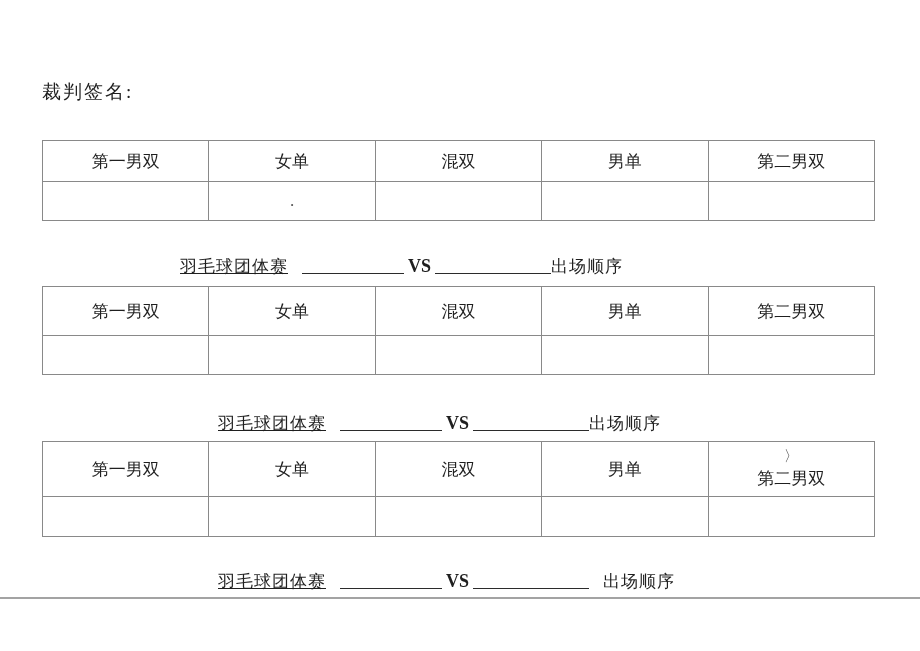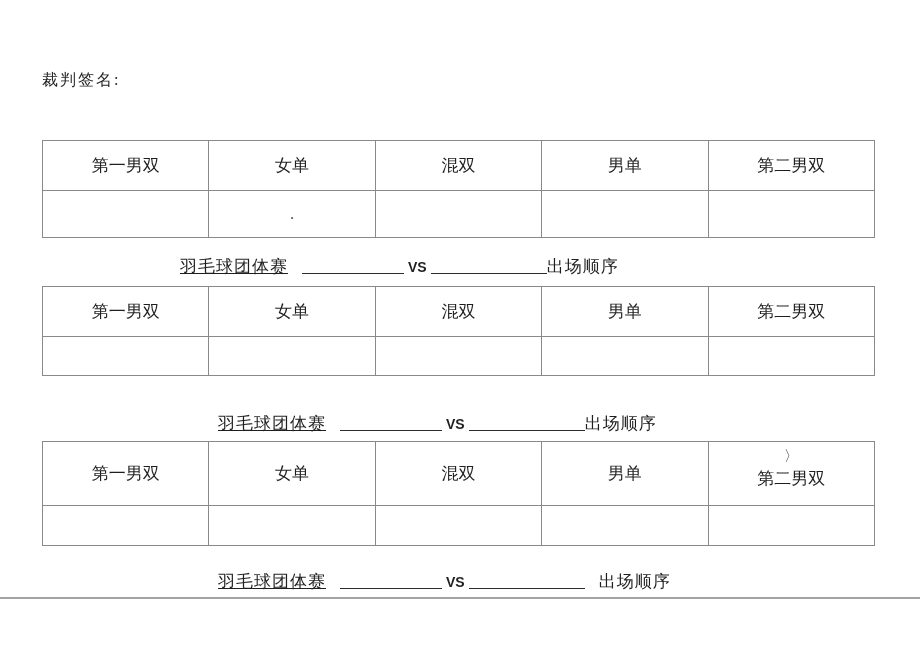--- a/index.html
+++ b/index.html
@@ -1,29 +1,29 @@
 <!DOCTYPE html>
 <html><head>
 <meta charset="utf-8">
 <style>
   html,body{margin:0;padding:0;}
   body{
     width:920px;height:651px;background:#ffffff;position:relative;overflow:hidden;
     font-family:"Liberation Serif","DejaVu Serif",serif;color:#1f1f1f;
   }
   .signature{
-    position:absolute;left:42px;top:70px;font-size:16px;letter-spacing:2px;
+    position:absolute;left:42px;top:79px;font-size:19px;letter-spacing:2px;
   }
   table.lineup{
     position:absolute;left:42px;width:833px;
     border-collapse:collapse;table-layout:fixed;
   }
   table.lineup td{
     border:1px solid #898989;text-align:center;vertical-align:middle;
-    font-size:17px;padding:13px;overflow:hidden;
+    font-size:17px;padding:4px;overflow:hidden;
   }
   #table-1{top:140px;}
   #table-1 tr.hdr{height:41px;}
   #table-1 tr.bod{height:39px;}
   #table-2{top:286px;}
   #table-2 tr.hdr{height:49px;}
   #table-2 tr.bod{height:39px;}
   #table-3{top:441px;}
   #table-3 tr.hdr{height:53px;}
   #table-3 tr.bod{height:40px;}
@@ -39,22 +39,22 @@
   #title-3{top:570px;left:218px;}
   .blank{
     display:inline-block;height:12px;border-bottom:1px solid #2b2b2b;
     vertical-align:-2px;
   }
   .t-prefix{margin-right:14px;text-decoration:underline;}
   .blank-a{width:102px;margin-right:4px;}
   .blank-b{width:116px;margin-left:4px;}
   #title-3 .t-suffix{margin-left:14px;}
   .vs{
-    font-family:Liberation Sans, sans-serif;
-    font-size:14px;font-weight:bold;letter-spacing:0;
+    font-family:Liberation Serif, serif;
+    font-size:18px;font-weight:bold;letter-spacing:0;
   }
   .page-break{
     position:absolute;left:0;top:597px;width:920px;height:2px;background:#a3a3a3;
   }
 </style>
 </head>
 <body>
 
 <div class="signature">裁判签名:</div>
 

